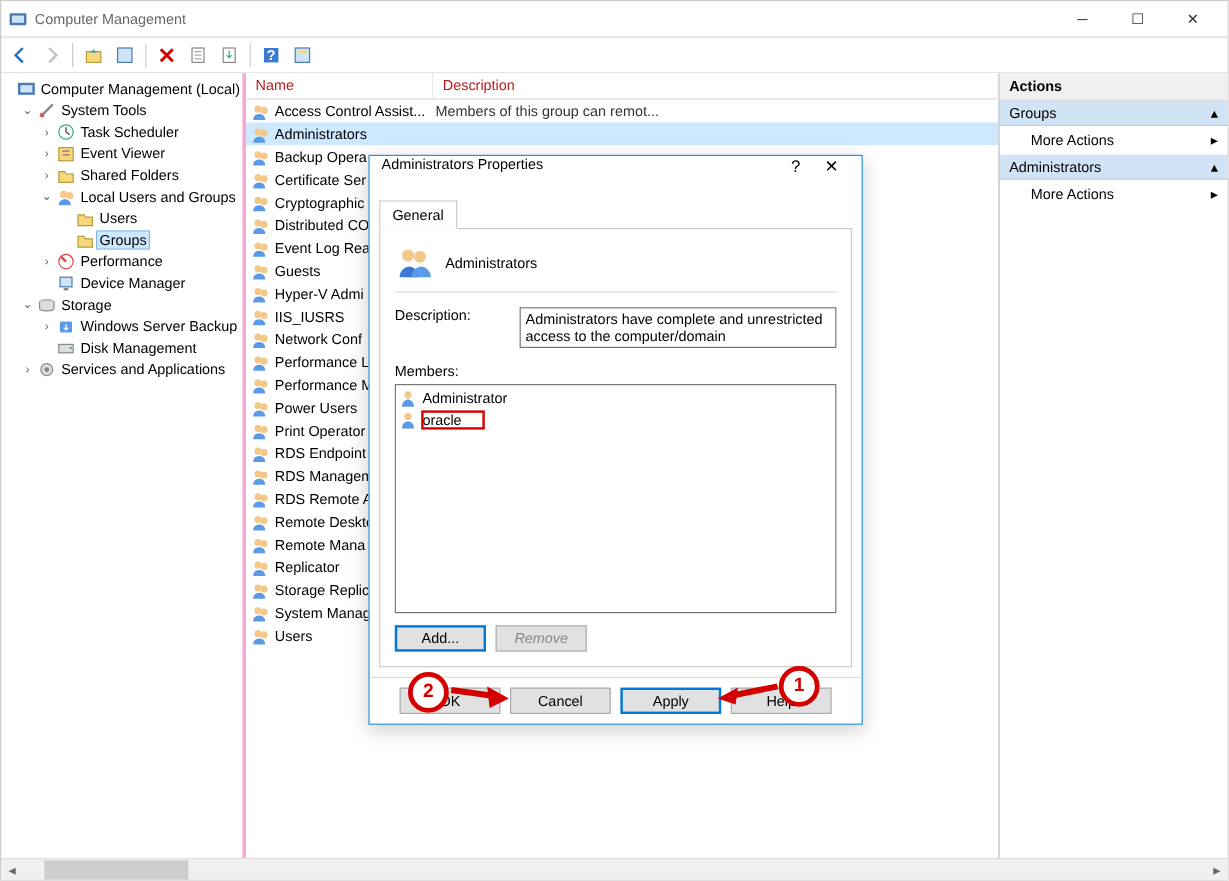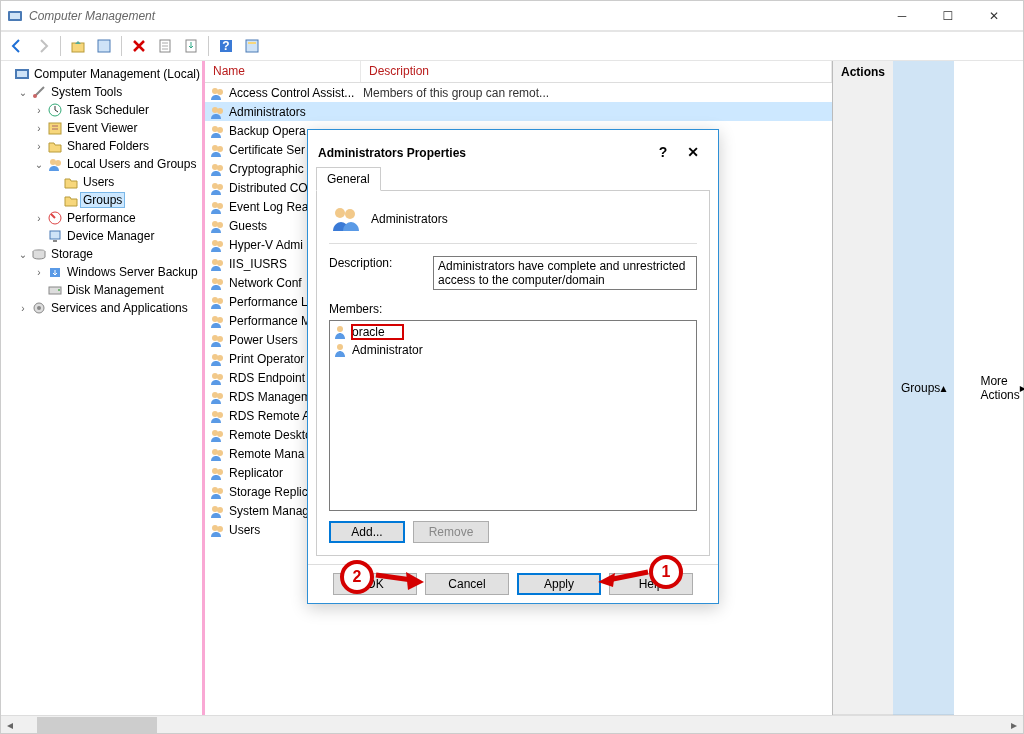--- a/index.html
+++ b/index.html
@@ -3,37 +3,37 @@
 <meta charset="utf-8">
 <style>
 * { box-sizing: border-box; margin: 0; padding: 0; font-family: "Segoe UI", Tahoma, sans-serif; font-size: 12px; }
 html, body { width: 1024px; height: 734px; overflow: hidden; background: #fff; }
 
 .window { width: 1024px; height: 734px; display: flex; flex-direction: column; border: 1px solid #ccc; }
 
 
 .titlebar { height: 30px; display: flex; align-items: center; padding: 0 6px; border-bottom: 1px solid #e5e5e5; }
 .titlebar .icon { width: 16px; height: 16px; margin-right: 6px; }
-.titlebar .title { color: #666; flex: 1; font-style: italic; }
+.titlebar .title { color: #666; flex: 1; }
 .titlebar .win-btn { width: 46px; height: 30px; display: flex; align-items: center; justify-content: center; color: #333; }
 
 
 .menubar { height: 22px; display: flex; align-items: center; padding: 0 4px; }
 .menubar .menu-item { padding: 3px 8px; }
 
 
 .toolbar { height: 30px; display: flex; align-items: center; padding: 2px 4px; border-top: 1px solid #e5e5e5; border-bottom: 1px solid #e5e5e5; gap: 2px; }
 .toolbar .tbtn { width: 24px; height: 24px; display: flex; align-items: center; justify-content: center; border: 1px solid transparent; }
 .toolbar .sep { width: 1px; height: 20px; background: #ccc; margin: 0 3px; }
 
 
 .panes { flex: 1; display: flex; min-height: 0; }
 .tree-pane { width: 204px; border-right: 3px solid #f9a8d4; overflow: hidden; padding-top: 4px; }
 .list-pane { flex: 1; position: relative; border-right: 1px solid #bbb; display: flex; flex-direction: column; min-width: 0; }
-.actions-pane { width: 190px; display: flex; flex-direction: row; }
+.actions-pane { width: 190px; display: flex; flex-direction: column; }
 
 
 .tree { font-size: 12px; }
 .tree-row { display: flex; align-items: center; height: 18px; white-space: nowrap; }
 .tree-row .exp { width: 12px; text-align: center; color: #666; font-size: 10px; }
 .tree-row .ticon { width: 16px; height: 16px; margin: 0 2px; flex-shrink: 0; }
 .tree-row.selected .label { background: #cde8ff; outline: 1px solid #7ab7e8; }
 .tree-row .label { padding: 0 2px; }
 .ind0 { padding-left: 2px; } .ind1 { padding-left: 16px; } .ind2 { padding-left: 32px; } .ind3 { padding-left: 48px; }
 
@@ -54,41 +54,41 @@
 .actions-section { background: #d0e4f5; padding: 3px 8px; display: flex; justify-content: space-between; align-items: center; border-bottom: 1px solid #c0d4e5; }
 .actions-item { padding: 5px 8px 5px 26px; display: flex; justify-content: space-between; align-items: center; }
 
 
 .hscroll { height: 18px; background: #f0f0f0; border-top: 1px solid #ddd; display: flex; align-items: center; }
 .hscroll .thumb { height: 16px; width: 120px; background: #cdcdcd; margin-left: 18px; }
 .hscroll .arrow { width: 18px; height: 18px; display: flex; align-items: center; justify-content: center; color: #666; }
 
 
 .dialog { position: absolute; left: 307px; top: 129px; width: 412px; height: 475px; background: #fff; border: 1px solid #2d8fd6; box-shadow: 0 4px 16px rgba(0,0,0,.2); display: flex; flex-direction: column; z-index: 10; }
-.dlg-title { height: 30px; display: flex; align-items: flex-end; padding: 0 10px; font-weight: bold; }
+.dlg-title { height: 30px; display: flex; align-items: flex-start; padding: 0 10px; }
 .dlg-title .t { flex: 1; }
 .dlg-title .hbtn { width: 30px; text-align: center; font-size: 14px; }
 .dlg-tabset { padding: 6px 8px 0 8px; }
 .dlg-tab { display: inline-block; padding: 4px 10px; border: 1px solid #ccc; border-bottom: 1px solid #fff; background: #fff; position: relative; top: 1px; }
 .dlg-body { flex: 1; border: 1px solid #ccc; margin: 0 8px 8px 8px; padding: 12px; display: flex; flex-direction: column; }
 .dlg-head { display: flex; align-items: center; gap: 10px; padding-bottom: 8px; border-bottom: 1px solid #ddd; margin-bottom: 12px; }
 .dlg-head .big-icon { width: 32px; height: 32px; }
 .dlg-desc { display: flex; gap: 24px; margin-bottom: 12px; }
 .dlg-desc label { width: 80px; }
 .dlg-desc .field { flex: 1; border: 1px solid #7a7a7a; padding: 2px 4px; height: 34px; font-size: 12px; }
 .dlg-members-label { margin-bottom: 4px; }
 .members-box { flex: 1; border: 1px solid #7a7a7a; background: #fff; padding: 2px; min-height: 150px; }
 .member-row { display: flex; align-items: center; height: 18px; }
 .member-row .micon { width: 16px; height: 16px; margin-right: 4px; }
 .member-row.hl .mname { outline: 2px solid #d40000; outline-offset: -1px; padding-right: 18px; }
 .dlg-bottom { display: flex; align-items: center; gap: 8px; margin-top: 10px; }
 .dlg-bottom .note { flex: 1; font-size: 11px; color: #444; }
 .btn { min-width: 76px; height: 22px; border: 1px solid #adadad; background: #e1e1e1; padding: 0 8px; }
 .btn.primary { border: 2px solid #0078d7; }
-.btn:disabled { color: #888; }
+.btn:disabled { color: #888; font-style: italic; }
 .dlg-buttons { display: flex; justify-content: center; gap: 8px; padding: 8px; border-top: 1px solid #ddd; }
 
 
 .anno-circle { position: absolute; width: 34px; height: 34px; border: 4px solid #d40000; border-radius: 50%; display: flex; align-items: center; justify-content: center; color: #d40000; font-weight: 700; font-size: 16px; z-index: 20; background: #fff; }
 .anno-arrow { position: absolute; z-index: 20; }
 
 
 .svg-icon { width: 100%; height: 100%; }
 </style>
 </head>
@@ -557,33 +557,33 @@
           </svg>
       </span>
       <span>Administrators</span>
     </div>
     <div class="dlg-desc">
       <label>Description:</label>
       <div class="field">Administrators have complete and unrestricted access to the computer/domain</div>
     </div>
     <div class="dlg-members-label">Members:</div>
     <div class="members-box" id="members-container">
+        <div class="member-row">
+          <span class="micon"><svg class="svg-icon" viewBox="0 0 16 16">
+              <circle cx="8" cy="5" r="3" fill="#f2c98a"></circle>
+              <path d="M3 15c0-4 3-6 5-6s5 2 5 6" fill="#5a9ae6"></path>
+            </svg></span>
+          <span class="mname">Administrator</span>
+        </div>
         <div class="member-row hl">
           <span class="micon"><svg class="svg-icon" viewBox="0 0 16 16">
               <circle cx="8" cy="5" r="3" fill="#f2c98a"></circle>
               <path d="M3 15c0-4 3-6 5-6s5 2 5 6" fill="#5a9ae6"></path>
             </svg></span>
           <span class="mname">oracle</span>
-        </div>
-        <div class="member-row">
-          <span class="micon"><svg class="svg-icon" viewBox="0 0 16 16">
-              <circle cx="8" cy="5" r="3" fill="#f2c98a"></circle>
-              <path d="M3 15c0-4 3-6 5-6s5 2 5 6" fill="#5a9ae6"></path>
-            </svg></span>
-          <span class="mname">Administrator</span>
         </div>
       </div>
     <div class="dlg-bottom">
       <button class="btn primary">Add...</button>
       <button class="btn" disabled="">Remove</button>
     </div>
   </div>
   <div class="dlg-buttons">
     <button class="btn" style="min-width:84px">OK</button>
     <button class="btn" style="min-width:84px">Cancel</button>

